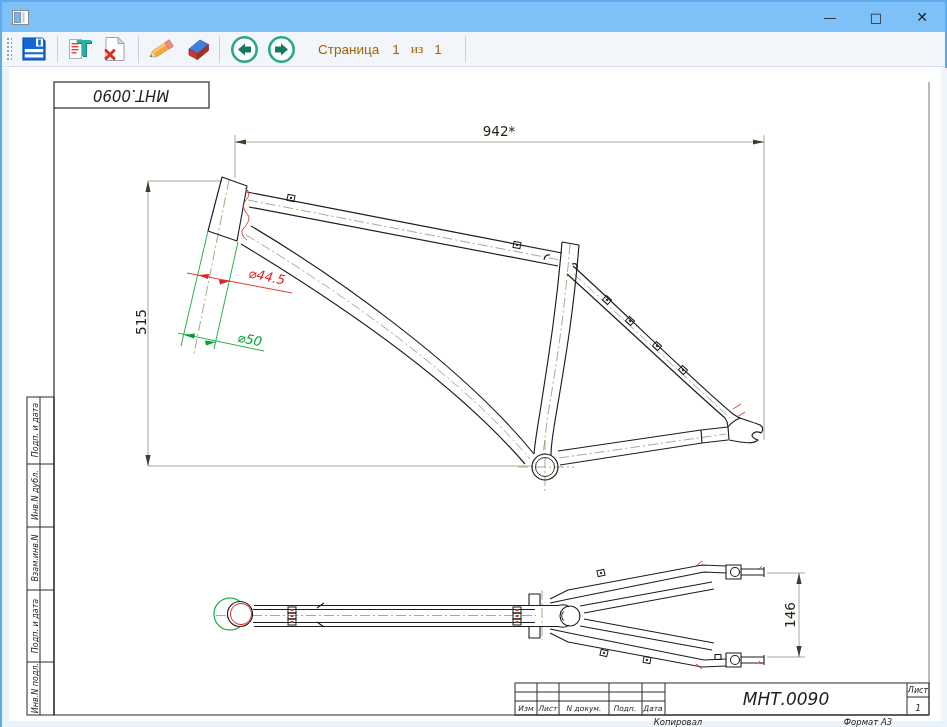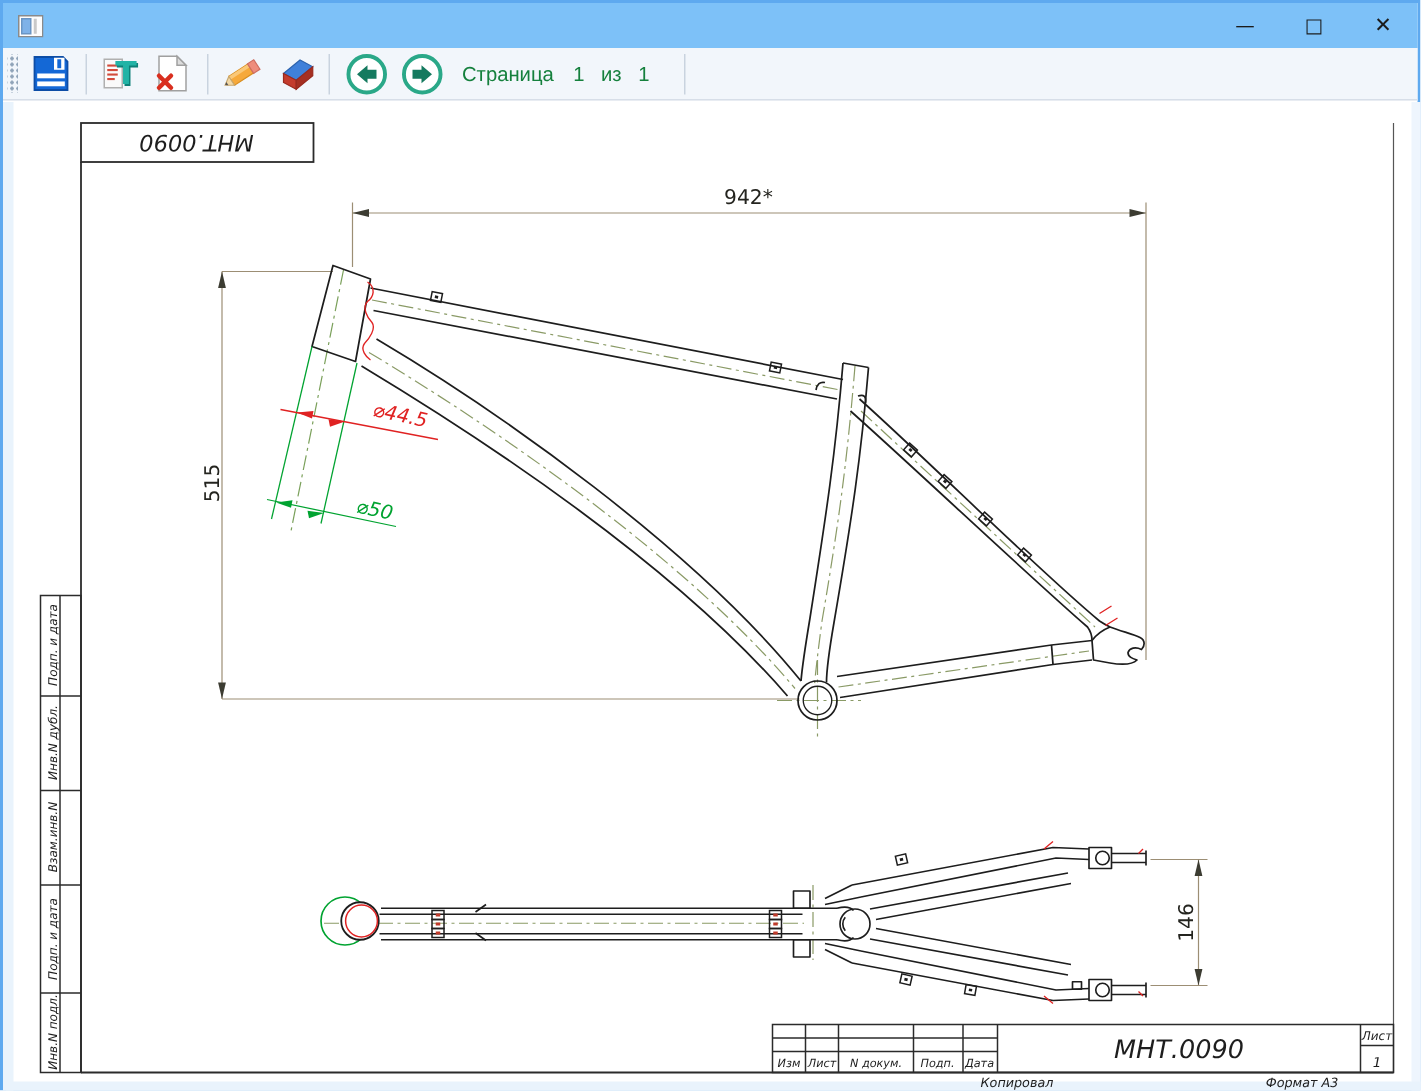--- a/index.html
+++ b/index.html
@@ -15,23 +15,23 @@
         font-size:13px;color:#1b1b1b;cursor:default;font-family:"DejaVu Sans",sans-serif;}
   .wbtn.close{font-size:14px;}
   
   .toolbar{position:absolute;left:0;top:30px;right:0;height:35px;background:#f2f6fb;
            border-bottom:1px solid #d7dee8;display:flex;align-items:center;padding-left:3px;box-sizing:border-box;}
   .grip{width:7px;height:26px;margin-right:5px;
         background-image:radial-gradient(circle,#8fa3b8 1px,transparent 1.4px);
         background-size:4px 4px;background-position:1px 1px;}
   .tbtn{width:34px;height:32px;display:flex;align-items:center;justify-content:center;flex:0 0 auto;}
   .sep{width:1px;height:27px;background:#c9d3df;margin:0 6px;flex:0 0 auto;}
-  .pagetext{font-size:13.5px;color:#15803d;margin-left:8px;display:flex;align-items:center;}
+  .pagetext{font-size:13.5px;color:#a16207;margin-left:18px;display:flex;align-items:center;}
   .pagetext .num{margin:0 9px;}
-  .pagetext .of{margin:0 2px;}
+  .pagetext .of{margin:0 2px;font-family:Liberation Serif, serif;}
   .pagetext .lbl{margin-right:4px;}
   .endsep{margin-left:14px;}
   
   .canvas{position:absolute;left:0;top:66px;right:0;bottom:0;background:#ffffff;}
   svg text{font-family:"DejaVu Sans",sans-serif;}
   .gosttext{font-style:italic;fill:#1e1e1e;}
   .dimtext{fill:#24241f;}
 </style>
 </head>
 <body>

